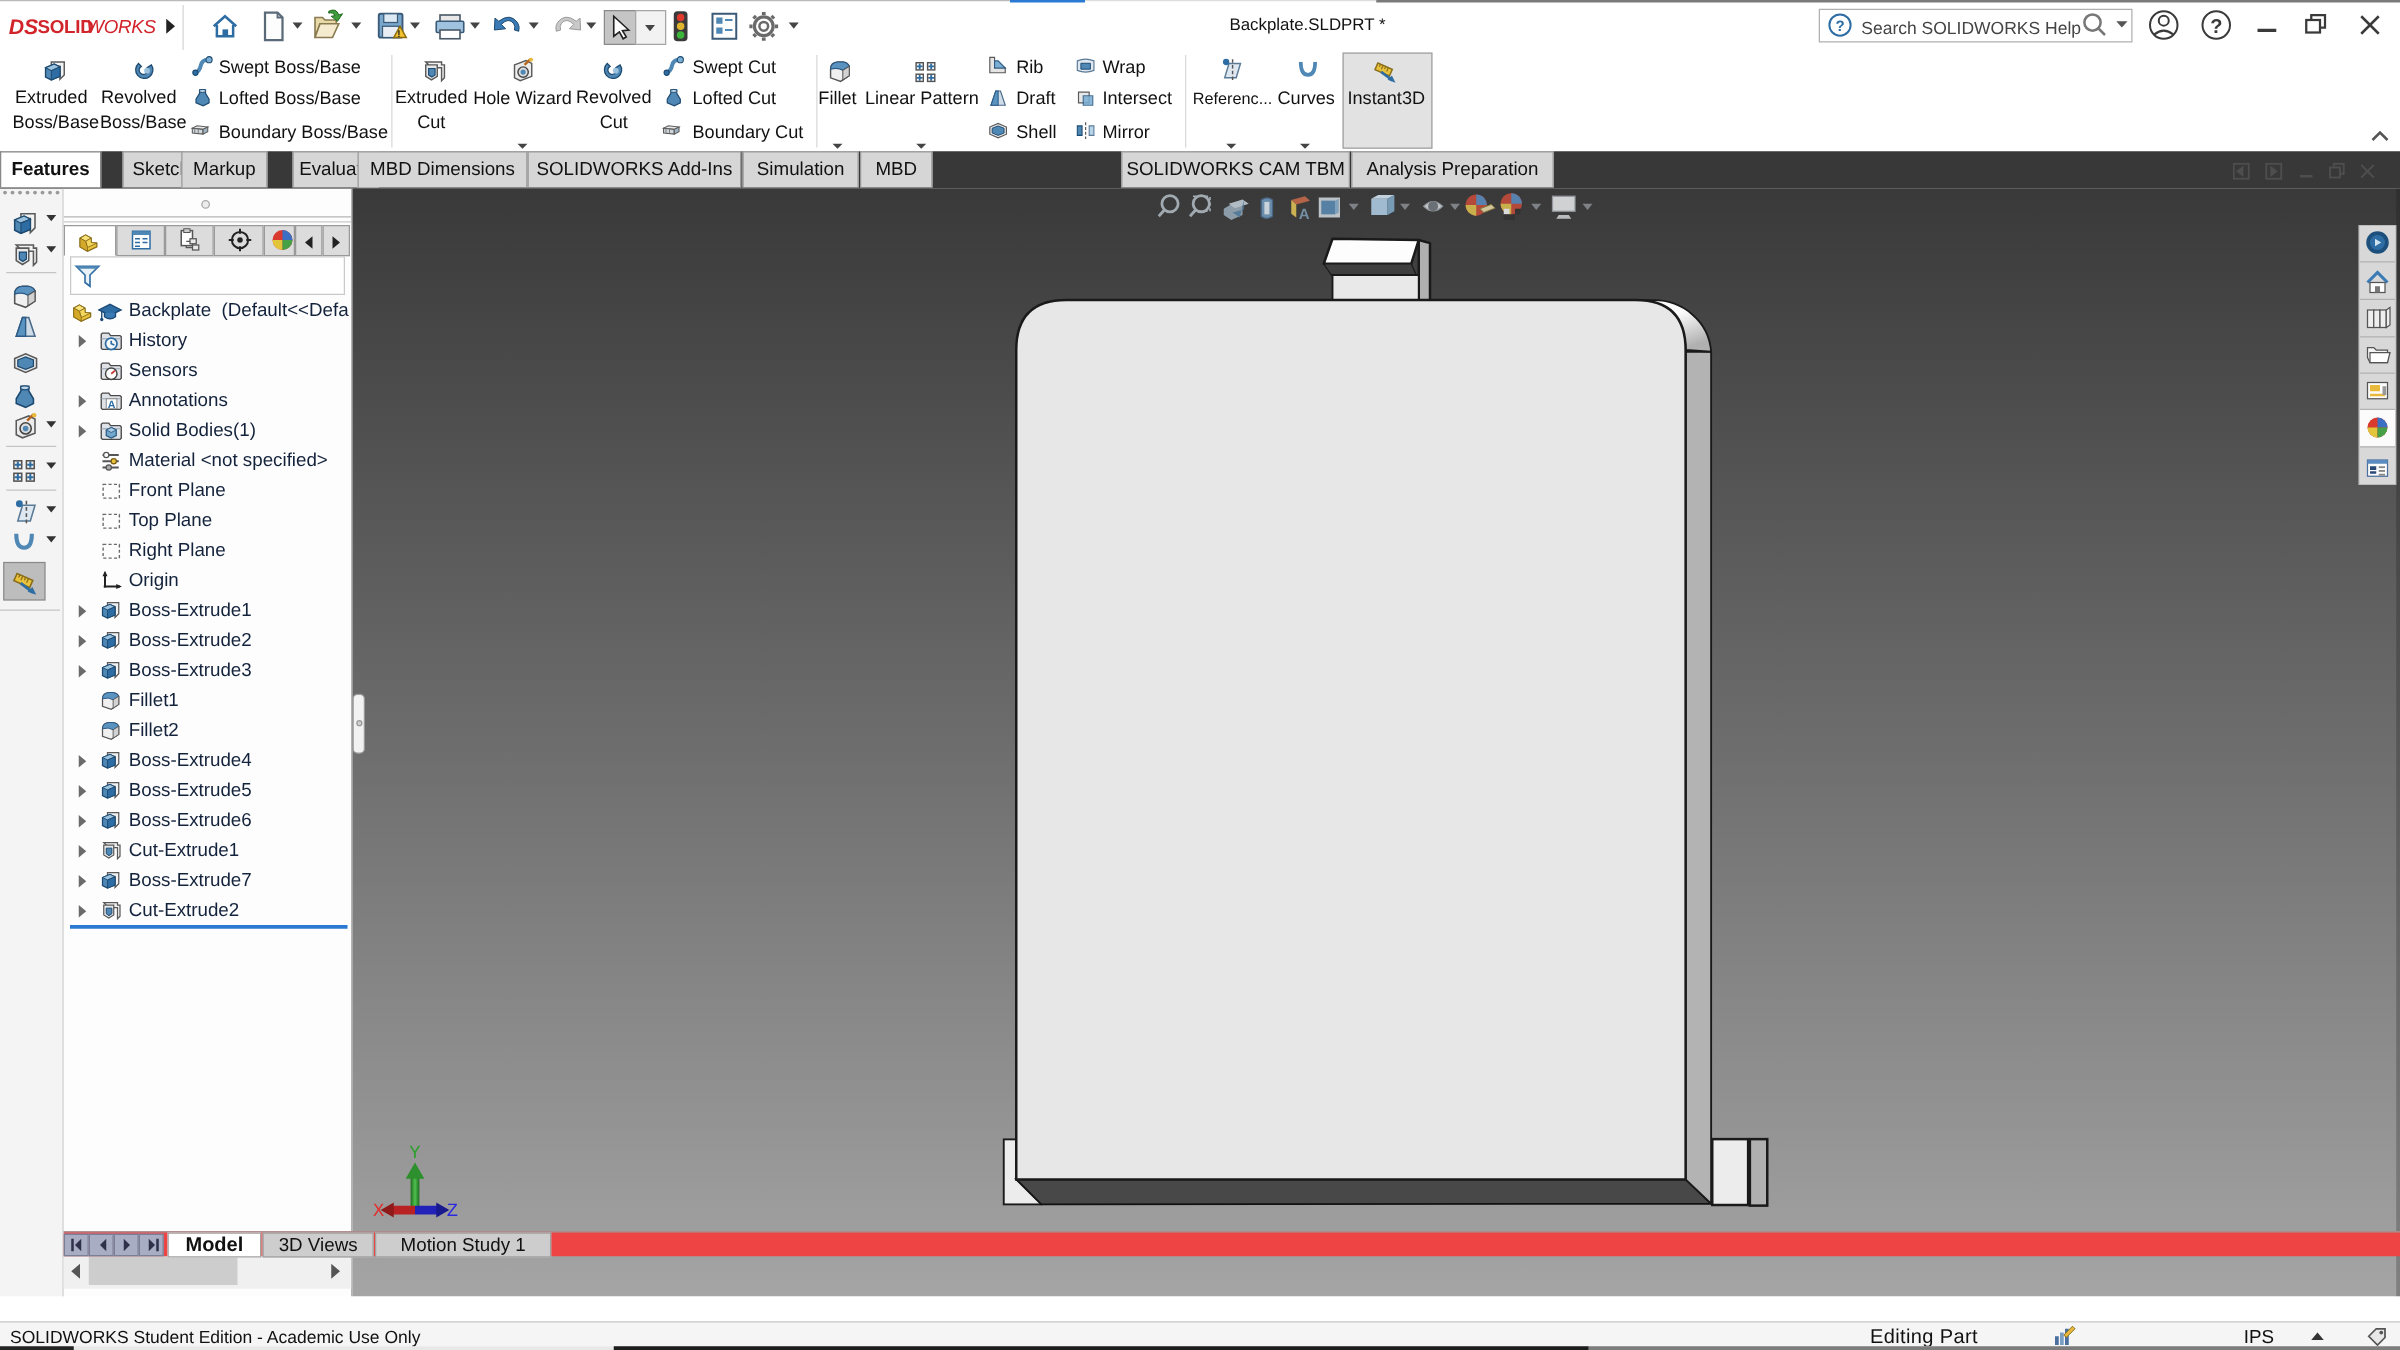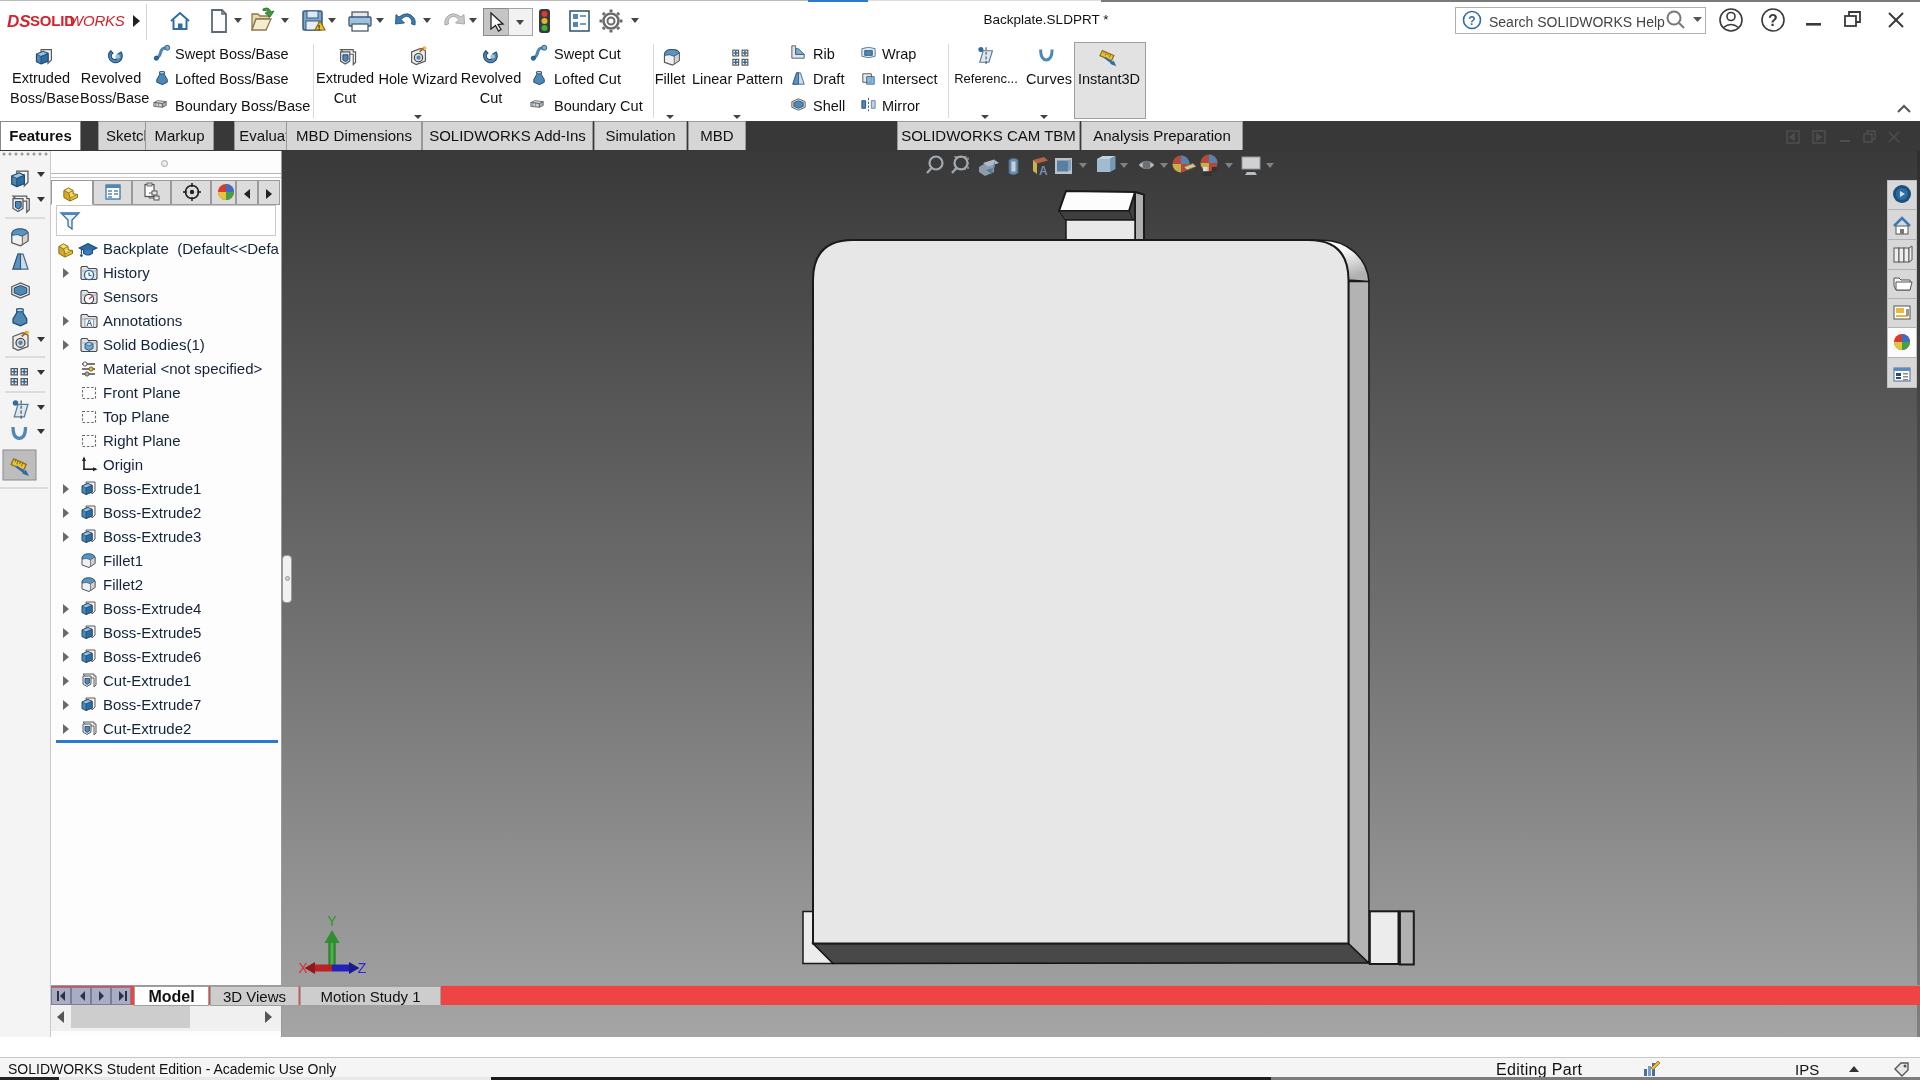--- a/index.html
+++ b/index.html
@@ -419,21 +419,21 @@
     <div class="rlbl" style="left:650px; top:27px; width:40px; text-align:center">Fillet</div>
     <div class="rlbl" style="left:690px; top:27px; width:95px; text-align:center">Linear Pattern</div>
     <div class="rlbl" style="left:813px; top:2px;">Rib</div>
     <div class="rlbl" style="left:813px; top:27px;">Draft</div>
     <div class="rlbl" style="left:813px; top:54px;">Shell</div>
     <div class="rlbl" style="left:882px; top:2px;">Wrap</div>
     <div class="rlbl" style="left:882px; top:27px;">Intersect</div>
     <div class="rlbl" style="left:882px; top:54px;">Mirror</div>
     <div class="rsep" style="left:948px"></div>
     <div class="rlbl" style="left:953px; top:27px; width:66px; text-align:center; font-size:13px">Referenc...</div>
-    <div class="rlbl" style="left:1022px; top:27px; width:50px; text-align:right">Curves</div>
+    <div class="rlbl" style="left:1022px; top:27px; width:50px; text-align:left">Curves</div>
     <div class="rlbl" style="left:1078px; top:27px; width:64px; text-align:left">Instant3D</div>
     <div class="rdrop" style="left:414px; top:73px"></div>
     <div class="rdrop" style="left:666px; top:73px"></div>
     <div class="rdrop" style="left:733px; top:73px"></div>
     <div class="rdrop" style="left:981px; top:73px"></div>
     <div class="rdrop" style="left:1040px; top:73px"></div>
 
   </div>
 
   <div class="abs" id="tabrow">

